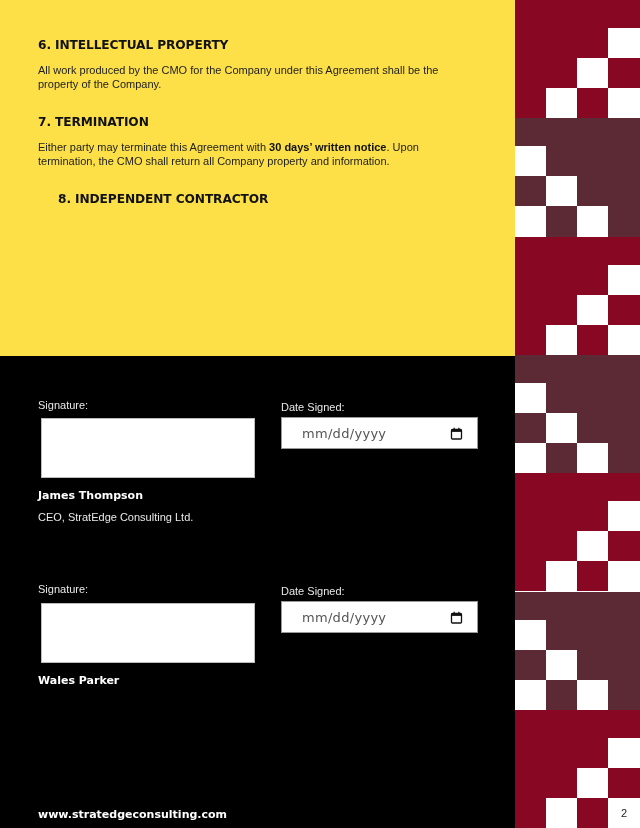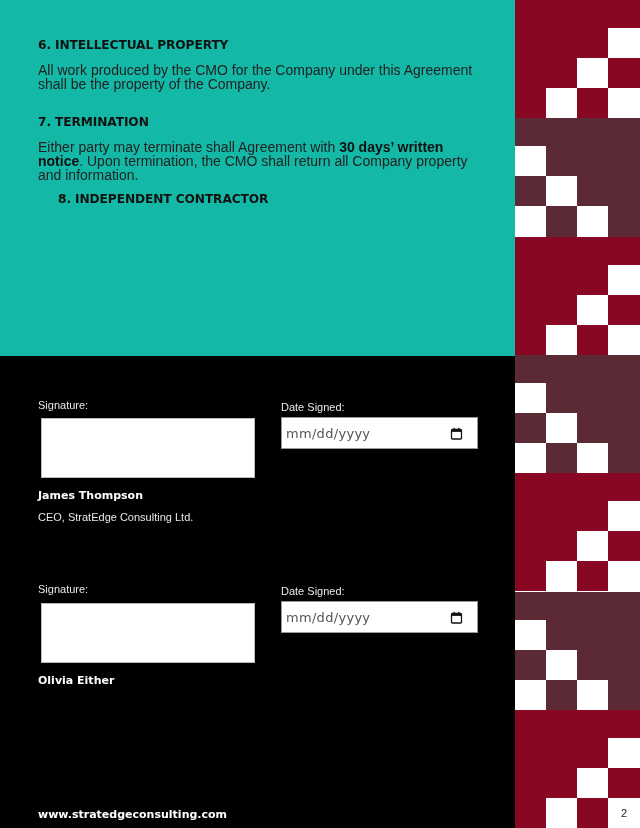--- a/index.html
+++ b/index.html
@@ -1,28 +1,28 @@
 <!DOCTYPE html>
 <html><head>
 <meta charset="utf-8">
 <style>
   * { margin: 0; padding: 0; box-sizing: border-box; }
   html, body { width: 640px; height: 828px; overflow: hidden; background: #ffffff; }
   body { position: relative; font-family: "Liberation Sans", sans-serif; }
 
-  .content-top { position: absolute; left: 0; top: 0; width: 515px; height: 356px; background: #14b8a6; }
+  .content-top { position: absolute; left: 0; top: 0; width: 515px; height: 356px; background: #fde047; }
   .section { position: absolute; left: 38px; width: 440px; }
   .section h2 { font-family: "DejaVu Sans", sans-serif; font-weight: bold; font-size: 12.2px; color: #111111; letter-spacing: -0.1px; line-height: 16px; }
-  .section p { font-family: "Liberation Sans", sans-serif; font-size: 14px; color: #222222; line-height: 14px; margin-top: 10px; }
+  .section p { font-family: "Liberation Sans", sans-serif; font-size: 11px; color: #222222; line-height: 14px; margin-top: 10px; }
   .section p b { font-weight: bold; color: #111111; }
 
   .sign-area { position: absolute; left: 0; top: 356px; width: 515px; height: 472px; background: #000000; }
   .label { position: absolute; font-size: 11px; color: #e8e8e8; font-family: "Liberation Sans", sans-serif; margin-top: 6px; }
   .sig-box { position: absolute; width: 214px; height: 60px; background: #ffffff; border: 1px solid #bbbbbb; }
-  .date-input { position: absolute; width: 197px; height: 32px; background: #ffffff; border: 1px solid #999999; display: flex; align-items: center; justify-content: space-between; padding: 0 14px 0 4px; cursor: text; }
+  .date-input { position: absolute; width: 197px; height: 32px; background: #ffffff; border: 1px solid #999999; display: flex; align-items: center; justify-content: space-between; padding: 0 14px 0 20px; cursor: text; }
   .date-input .ph { font-size: 13px; color: #555555; font-family: "DejaVu Sans", sans-serif; letter-spacing: 0.3px; }
   .date-input .cal { width: 13px; height: 13px; display: block; }
   .name { position: absolute; font-size: 11px; color: #ffffff; font-weight: bold; font-family: "DejaVu Sans", sans-serif; }
   .title { position: absolute; font-size: 11px; color: #e8e8e8; }
   .website { position: absolute; left: 38px; top: 808px; font-size: 11px; font-weight: bold; color: #ffffff; font-family: "DejaVu Sans", sans-serif; }
 
   .side { position: absolute; left: 515px; top: 0; width: 125px; height: 828px; background: #ffffff; }
   .block { position: absolute; left: 0; width: 125px; height: 118.3px; display: grid; grid-template-columns: 31px 31px 31px 32px; grid-template-rows: 28px 30px 30px 30.3px; }
   .cell { width: 100%; height: 100%; }
   .r { background: #880723; }
@@ -33,21 +33,21 @@
 </head>
 <body>
 
 <div class="content-top">
   <div class="section" style="top:37px;">
     <h2>6. INTELLECTUAL PROPERTY</h2>
     <p>All work produced by the CMO for the Company under this Agreement shall be the property of the Company.</p>
   </div>
   <div class="section" style="top:114px;">
     <h2>7. TERMINATION</h2>
-    <p><span>Either party may terminate shall Agreement with </span><b>30 days’ written notice</b><span>. Upon termination, the CMO shall return all Company property and information.</span></p>
+    <p><span>Either party may terminate this Agreement with </span><b>30 days’ written notice</b><span>. Upon termination, the CMO shall return all Company property and information.</span></p>
   </div>
   <div class="section" style="top:191px;margin-left:20px;">
     <h2>8. INDEPENDENT CONTRACTOR</h2>
   </div>
   <div class="section" style="top:255px;">
   </div>
 </div>
 
 <div class="sign-area"></div>
 
@@ -71,21 +71,21 @@
 <div class="label" style="left:281px; top:579px;">Date Signed:</div>
 <div class="date-input" style="left:281px; top:601px;">
   <span class="ph">mm/dd/yyyy</span>
   <svg class="cal" viewBox="0 0 13 13">
       <rect x="1.5" y="2.5" width="10" height="9.5" rx="1" fill="none" stroke="#111" stroke-width="1.3"></rect>
       <rect x="1.5" y="2.5" width="10" height="2.4" fill="#111"></rect>
       <rect x="3.5" y="0.8" width="1.3" height="2.5" fill="#111"></rect>
       <rect x="8.2" y="0.8" width="1.3" height="2.5" fill="#111"></rect>
     </svg>
 </div>
-<div class="name" style="left:38px; top:674px;">Olivia Either</div>
+<div class="name" style="left:38px; top:674px;">Wales Parker</div>
 
 <div class="website">www.stratedgeconsulting.com</div>
 
 <div class="side">
   <div class="block" style="top:0px;">
     <div class="cell r"></div>
       <div class="cell r"></div>
       <div class="cell r"></div>
       <div class="cell r"></div>
     <div class="cell r"></div>

